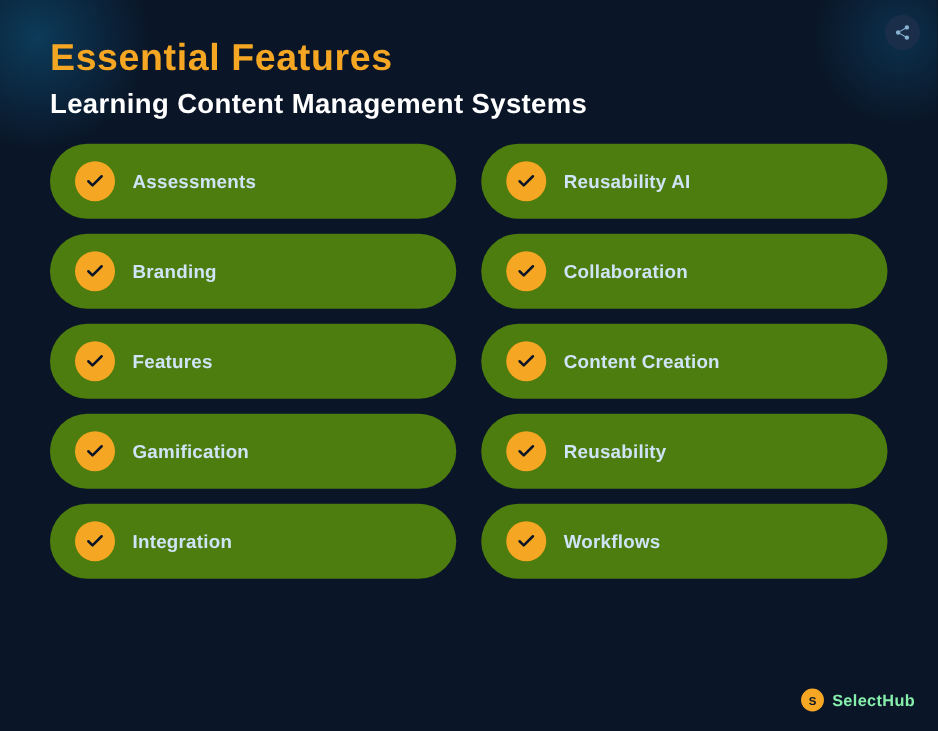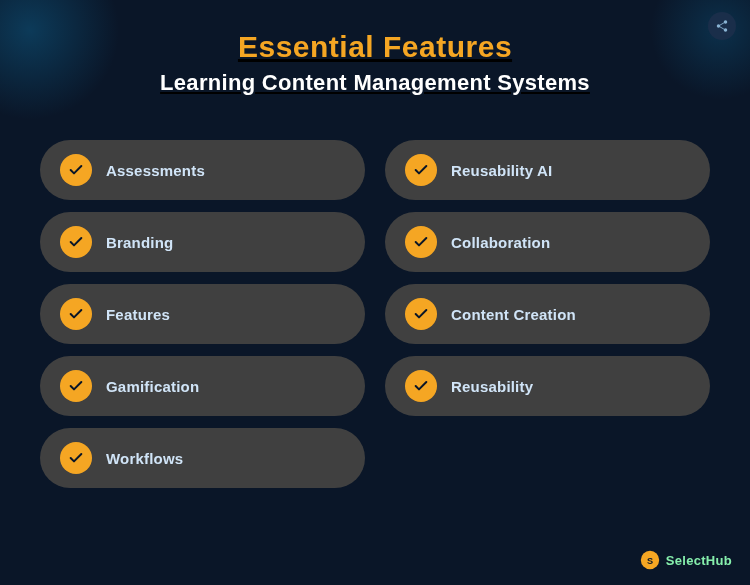--- a/index.html
+++ b/index.html
@@ -55,23 +55,22 @@
       fill: #8ab4d4;
     }
 
     .container {
       position: relative;
       z-index: 1;
       padding: 30px 40px 20px 40px;
     }
 
     .title-section {
-      text-align: center;
-      margin-bottom: 44px;
-      text-decoration: underline;
+      text-align: left;
+      margin-bottom: 19px;
     }
 
     .main-title {
       font-size: 30px;
       font-weight: 800;
       color: #f5a623;
       margin-bottom: 6px;
       letter-spacing: 0.5px;
     }
 
@@ -82,21 +81,21 @@
       letter-spacing: 0.3px;
     }
 
     .features-grid {
       display: grid;
       grid-template-columns: 1fr 1fr;
       gap: 12px 20px;
     }
 
     .feature-item {
-      background: #404040;
+      background: #4d7c0f;
       border-radius: 50px;
       padding: 14px 20px;
       display: flex;
       align-items: center;
       gap: 14px;
     }
 
     .check-badge {
       width: 32px;
       height: 32px;
@@ -238,20 +237,28 @@
 
     <div class="feature-item">
       <div class="check-badge">
         <svg viewBox="0 0 24 24">
             <polyline points="20 6 9 17 4 12"></polyline>
           </svg>
       </div>
       <span class="feature-label">Reusability</span>
     </div>
 
+    <div class="feature-item">
+      <div class="check-badge">
+        <svg viewBox="0 0 24 24">
+            <polyline points="20 6 9 17 4 12"></polyline>
+          </svg>
+      </div>
+      <span class="feature-label">Integration</span>
+    </div>
 
     <div class="feature-item">
       <div class="check-badge">
         <svg viewBox="0 0 24 24">
             <polyline points="20 6 9 17 4 12"></polyline>
           </svg>
       </div>
       <span class="feature-label">Workflows</span>
     </div>
   </div>

